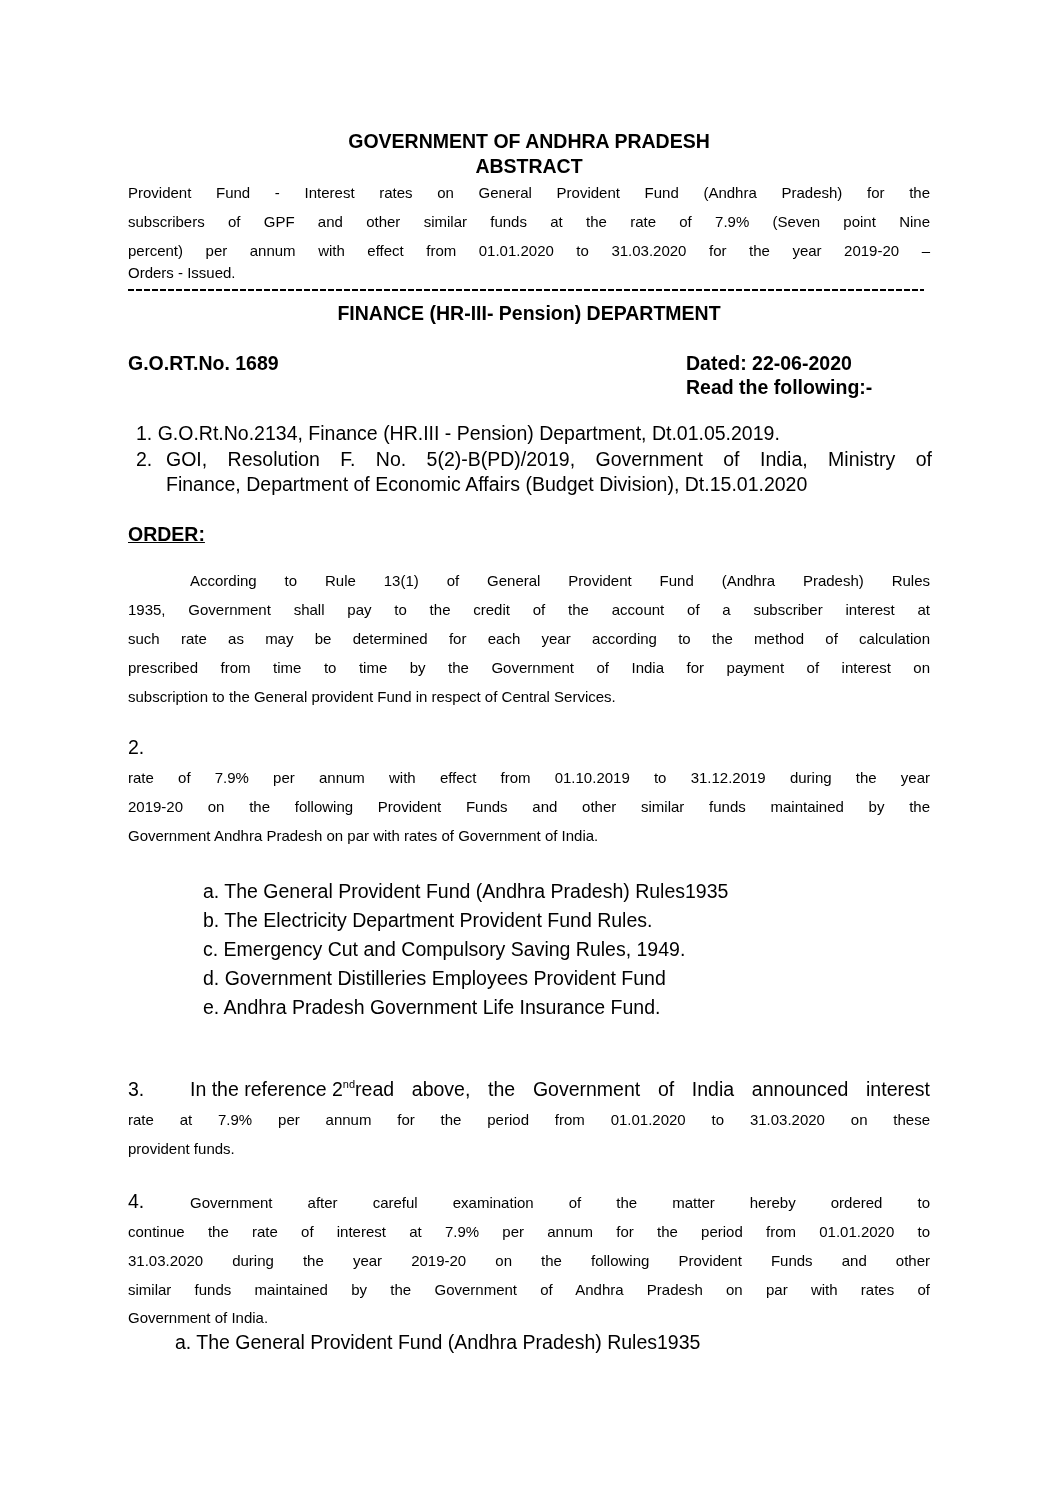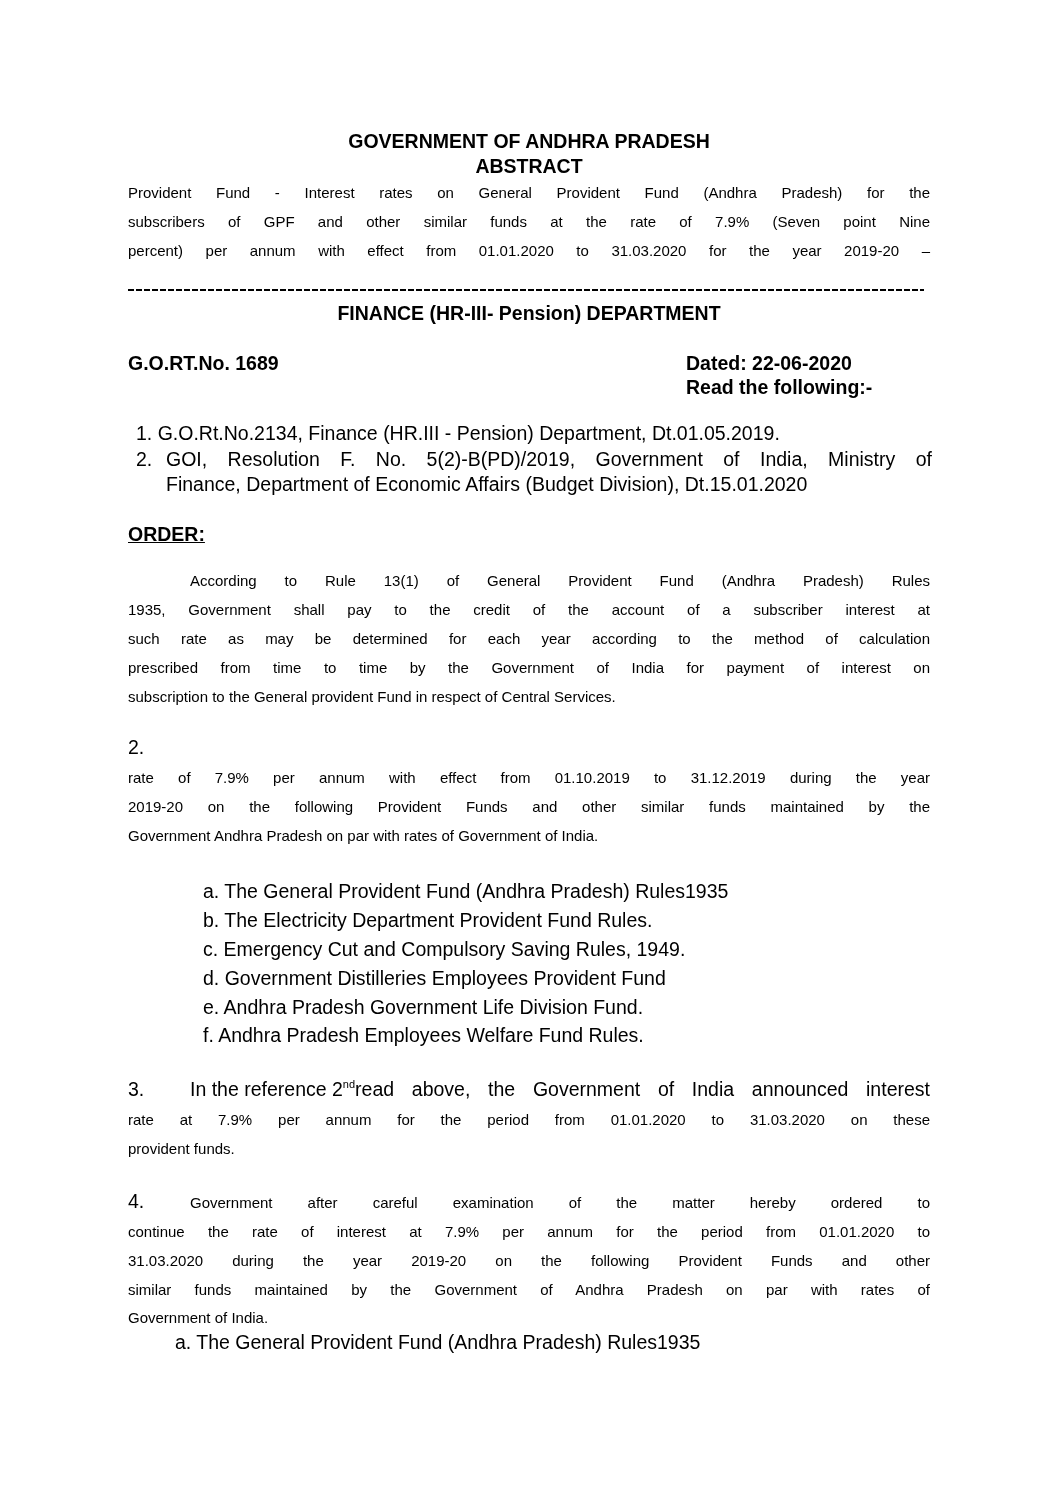--- a/index.html
+++ b/index.html
@@ -23,20 +23,21 @@
 <body>
 
 <div class="page">
 
   <div class="abs bold fs center" style="top:130px;">GOVERNMENT OF ANDHRA PRADESH</div>
   <div class="abs bold fs center" style="top:155px;">ABSTRACT</div>
 
   <div class="line" style="top:178px;">Provident Fund - Interest rates on General Provident Fund (Andhra Pradesh) for the</div>
   <div class="line" style="top:207px;">subscribers of GPF and other similar funds at the rate of 7.9% (Seven point Nine</div>
   <div class="line" style="top:236px;">percent) per annum with effect from 01.01.2020 to 31.03.2020 for the year 2019-20 –</div>
+  <div class="line last" style="top:258px;">Orders - Issued.</div>
 
   <div class="dashes" style="top:289px;"></div>
 
   <div class="abs bold fs center" style="top:302px;">FINANCE (HR-III- Pension) DEPARTMENT</div>
 
   <div class="abs bold fs" style="top:352px; left:128px;">G.O.RT.No. 1689</div>
   <div class="abs bold fs" style="top:352px; left:686px;">Dated: 22-06-2020</div>
   <div class="abs bold fs" style="top:376px; left:686px;">Read the following:-</div>
 
   <div class="abs fs" style="top:422px; left:136px;">
@@ -59,22 +60,21 @@
 
   <div class="abs fs" style="top:736px; left:128px;">2.</div>
   <div class="line" style="top:763px;">rate of 7.9% per annum with effect from 01.10.2019 to 31.12.2019 during the year</div>
   <div class="line" style="top:792px;">2019-20 on the following Provident Funds and other similar funds maintained by the</div>
   <div class="line last" style="top:821px;">Government Andhra Pradesh on par with rates of Government of India.</div>
 
   <div class="abs fs" style="top:880px; left:203px;">a. The General Provident Fund (Andhra Pradesh) Rules1935</div>
   <div class="abs fs" style="top:909px; left:203px;">b. The Electricity Department Provident Fund Rules.</div>
   <div class="abs fs" style="top:938px; left:203px;">c. Emergency Cut and Compulsory Saving Rules, 1949.</div>
   <div class="abs fs" style="top:967px; left:203px;">d. Government Distilleries Employees Provident Fund</div>
-  <div class="abs fs" style="top:996px; left:203px;">e. Andhra Pradesh Government Life Division Fund.</div>
-  <div class="abs fs" style="top:1024px; left:203px;">f. Andhra Pradesh Employees Welfare Fund Rules.</div>
+  <div class="abs fs" style="top:996px; left:203px;">e. Andhra Pradesh Government Life Insurance Fund.</div>
 
   <div class="abs fs" style="top:1078px; left:128px;">3.</div>
   <div class="abs fs" style="top:1078px; left:190px; width:740px; display:flex;">
     <span><span>In the reference 2</span><sup>nd</sup></span>
     <span style="flex:1; text-align:justify; text-align-last:justify;"> read above, the Government of India announced interest</span>
   </div>
   <div class="line" style="top:1105px;">rate at 7.9% per annum for the period from 01.01.2020 to 31.03.2020 on these</div>
   <div class="line last" style="top:1134px;">provident funds.</div>
 
   <div class="abs fs" style="top:1190px; left:128px;">4.</div>

